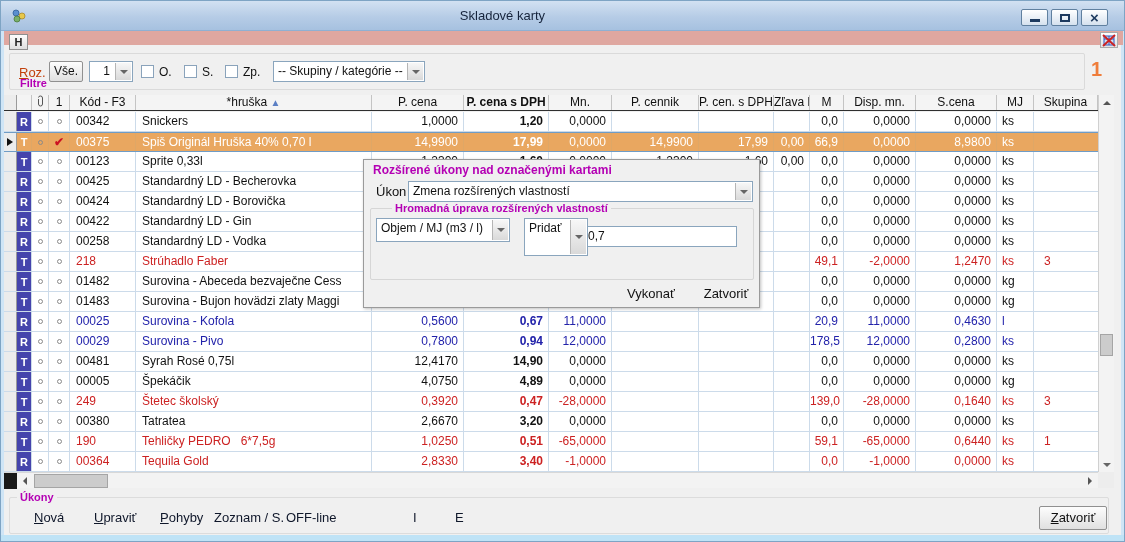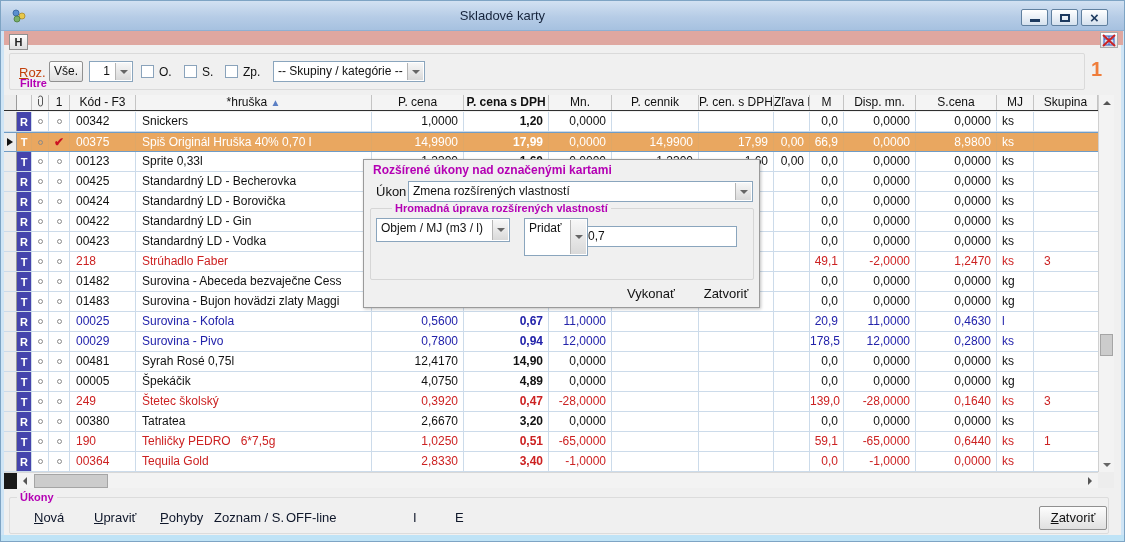--- a/index.html
+++ b/index.html
@@ -343,21 +343,21 @@
         <div class="cell num w-disp">0,0000</div>
         <div class="cell num w-sc">0,0000</div>
         <div class="cell c-mj w-mj">ks</div>
         <div class="cell c-skup w-sk"></div>
       </div>
       <div class="trow black">
         <div class="cell c-sel w-sel"></div>
         <div class="cell c-badge w-badge">R</div>
         <div class="cell c-clip w-clip"><span class="circ"></span></div>
         <div class="cell c-one w-one"><span class="circ"></span></div>
-        <div class="cell c-kod w-kod">00423</div>
+        <div class="cell c-kod w-kod">00258</div>
         <div class="cell c-name w-name">Standardný LD - Vodka</div>
         <div class="cell num w-pc"></div>
         <div class="cell num w-pcd"></div>
         <div class="cell num w-mn"></div>
         <div class="cell num w-pcen"></div>
         <div class="cell num w-pcsd"></div>
         <div class="cell num w-zl"></div>
         <div class="cell num w-m">0,0</div>
         <div class="cell num w-disp">0,0000</div>
         <div class="cell num w-sc">0,0000</div>

